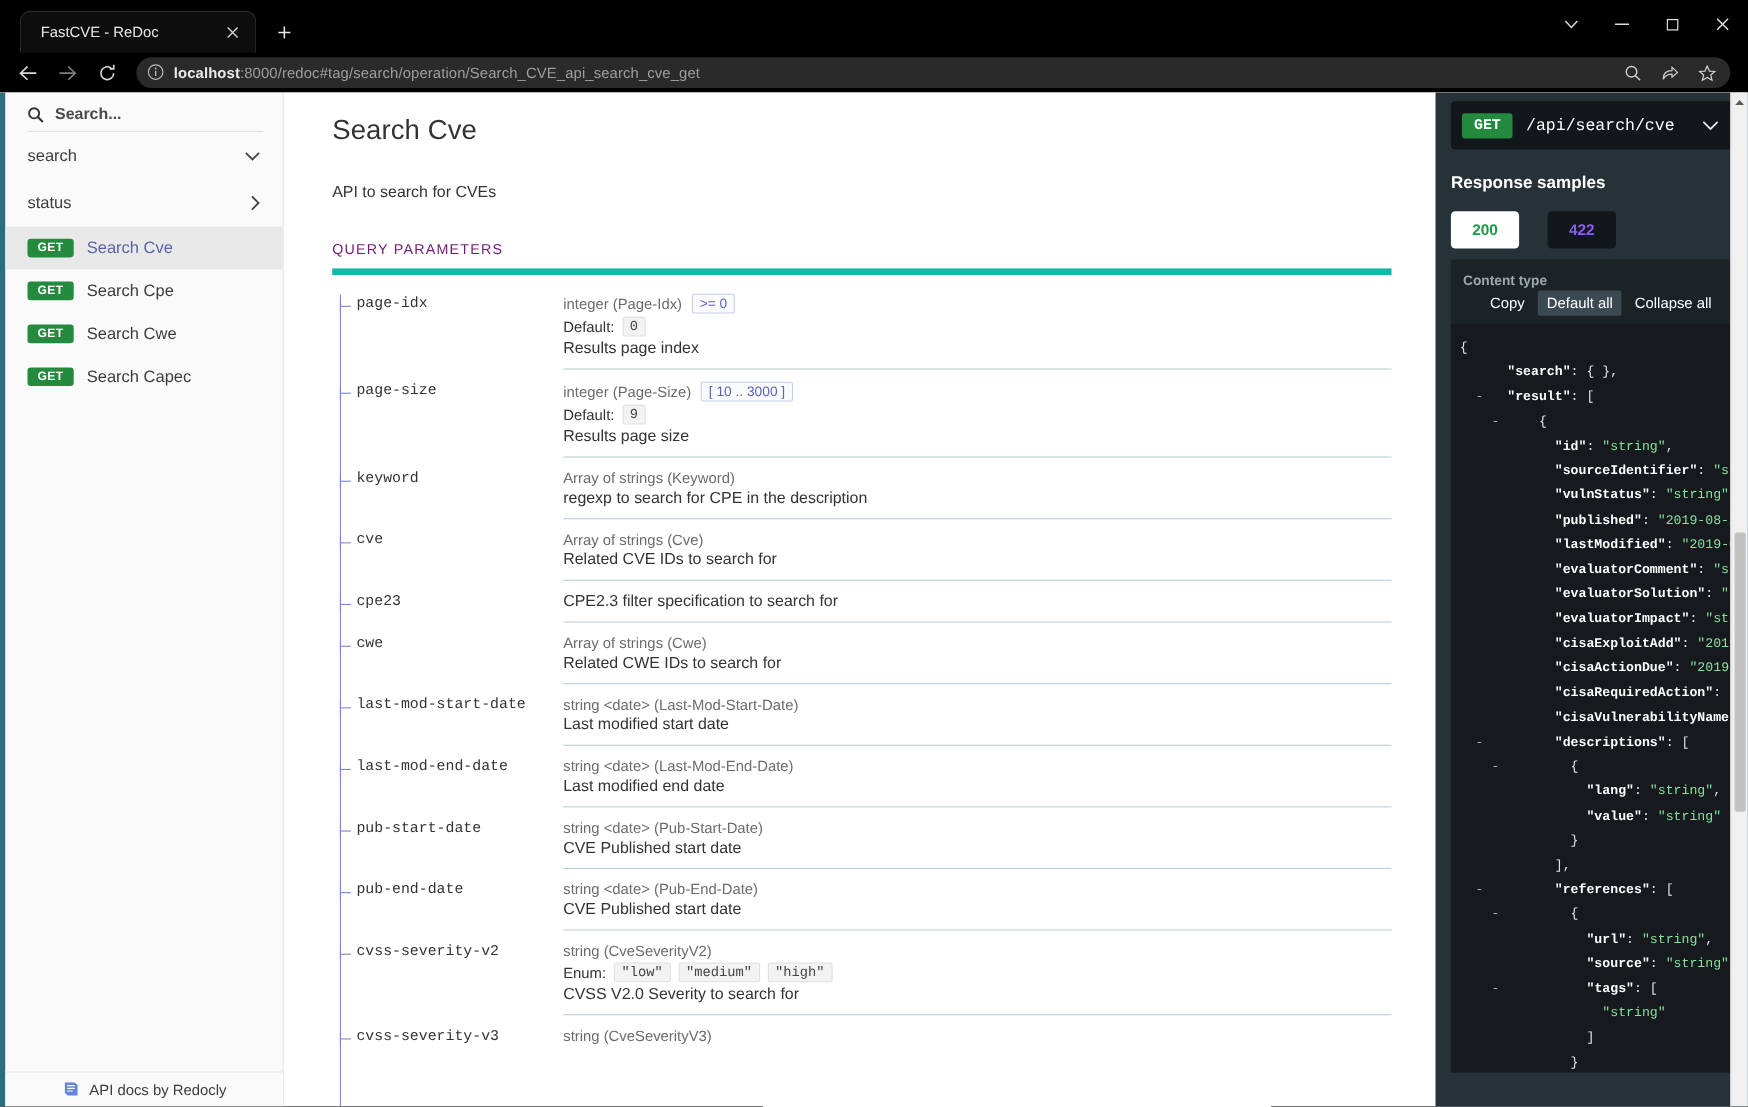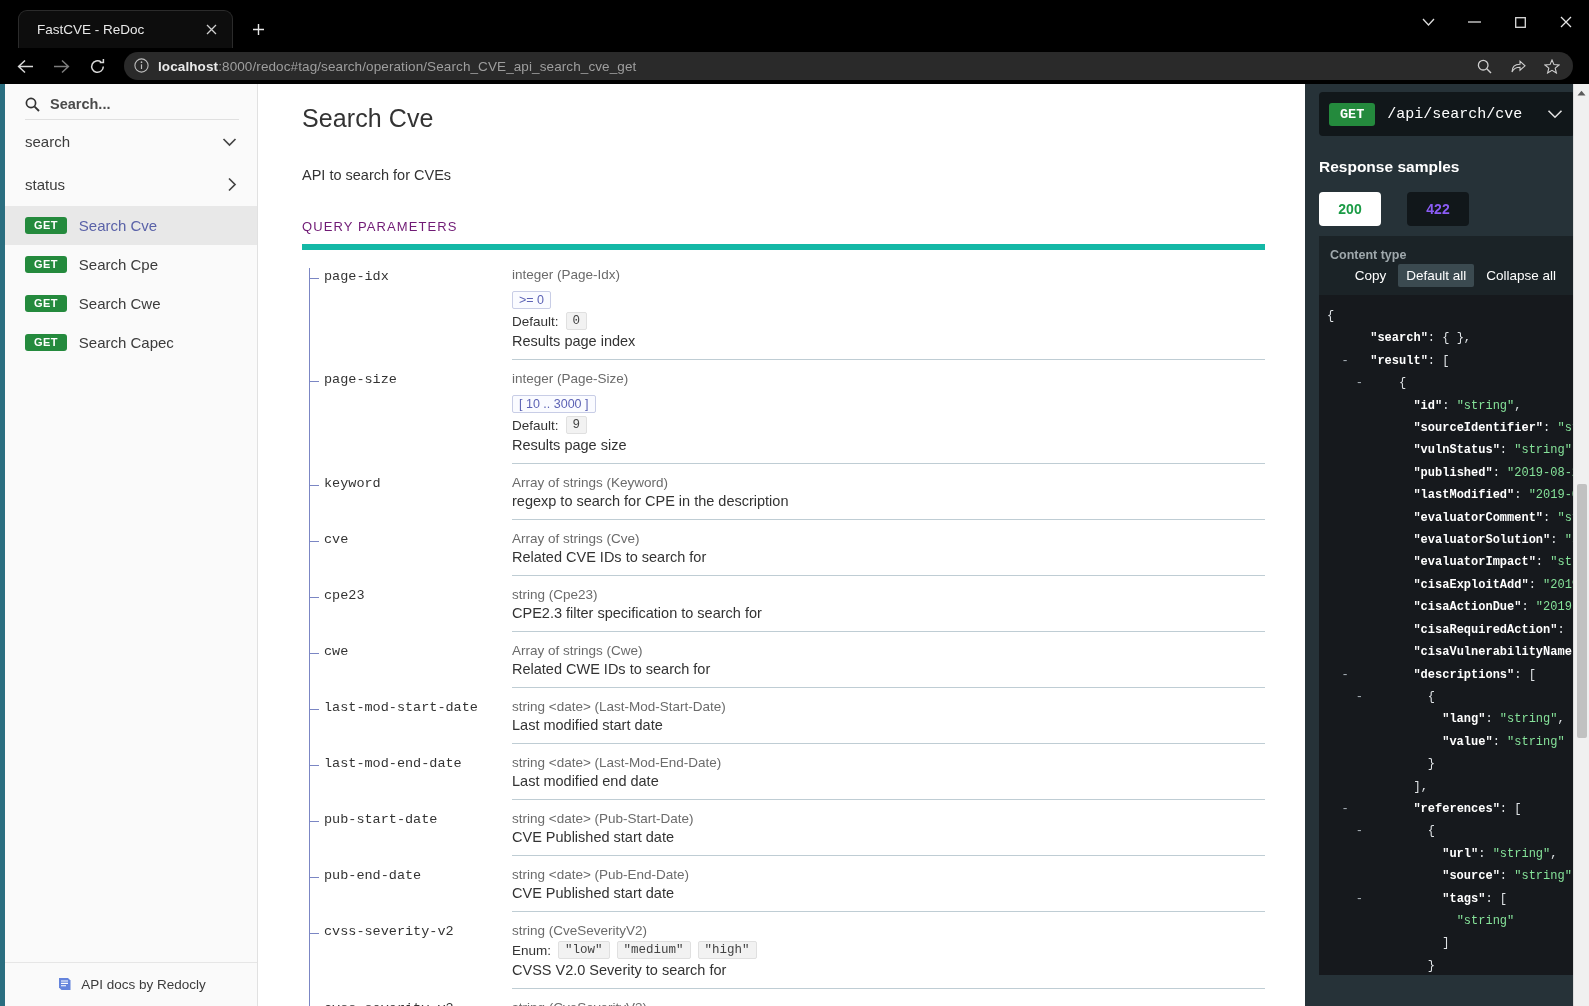--- a/index.html
+++ b/index.html
@@ -98,21 +98,21 @@
   }
   .navitem.active { background: #e8e8e8; color: #535fa8; }
   .navitem.active .navlabel { color: #5a62a8; }
   .verb {
     font-size: 11px; font-weight: 700; color: #fff; background: #248a3d;
     border-radius: 3px; padding: 2px 9px 3px; letter-spacing: .4px; flex:none;
     font-family: "Liberation Sans", sans-serif;
   }
   #sidebar-footer {
     margin-top: auto; border-top: 1px solid #e6e6e6;
-    height: 44px; display:flex; align-items:center; justify-content:center; gap:8px;
+    height: 32px; display:flex; align-items:center; justify-content:center; gap:8px;
     font-size: 13.5px; color: #3c3c3c; background:#fafafa;
   }
   #sidebar-footer .redocly-mark { display:flex; }
 
   
   #main {
     flex: 1; background: #fff; overflow: hidden; position: relative;
     padding: 0 0 0 0;
   }
   #main-inner { padding: 14px 40px 0 44px; }
@@ -144,21 +144,21 @@
     content: ""; position: absolute; left: -15px; top: 11px;
     width: 10px; height: 1px; background: #7b86c4;
   }
   .prow + .prow .pleft:before { top: 22px; }
   .pleft:after {
     content: ""; position: absolute; left: -15px; top: 6px;
     width: 1px; height: 11px; background: #7b86c4;
   }
   .prow + .prow .pleft:after { top: 17px; }
   .pright { flex: 1; }
-  .ptype { font-size: 13.5px; color: #6b6b6b; margin-bottom: 3px; display:flex; align-items:flex-start; gap:9px; flex-wrap:wrap;flex-direction:column;}
+  .ptype { font-size: 13.5px; color: #6b6b6b; margin-bottom: 3px; display:flex; align-items:center; gap:9px; flex-wrap:wrap;}
   .constraint {
     border: 1px solid #c8cde6; border-radius: 2px; background: #fafbff;
     color: #5d63b5; font-size: 12.5px; padding: 1px 6px; font-family: "Liberation Sans", sans-serif;
   }
   .pdefault { font-size: 13.5px; color: #333; margin-bottom: 3px; display:flex; align-items:center; gap:7px;}
   .chip {
     background: #f2f2f2; border: 1px solid #e0e0e0; border-radius: 2px;
     font-family: "Liberation Mono", monospace; font-size: 12.5px; color: #444;
     padding: 1px 6px;
   }
@@ -428,23 +428,20 @@
               <div class="ptype">
                   <span>Array of strings (Cve)</span>
                 </div>
               <div class="pdesc">Related CVE IDs to search for</div>
             </div>
           </div>
 
           <div class="prow">
             <div class="pleft">cpe23</div>
             <div class="pright">
-              <div class="ptype">
-                  <span>string (Cpe23)</span>
-                </div>
               <div class="pdesc">CPE2.3 filter specification to search for</div>
             </div>
           </div>
 
           <div class="prow">
             <div class="pleft">cwe</div>
             <div class="pright">
               <div class="ptype">
                   <span>Array of strings (Cwe)</span>
                 </div>

